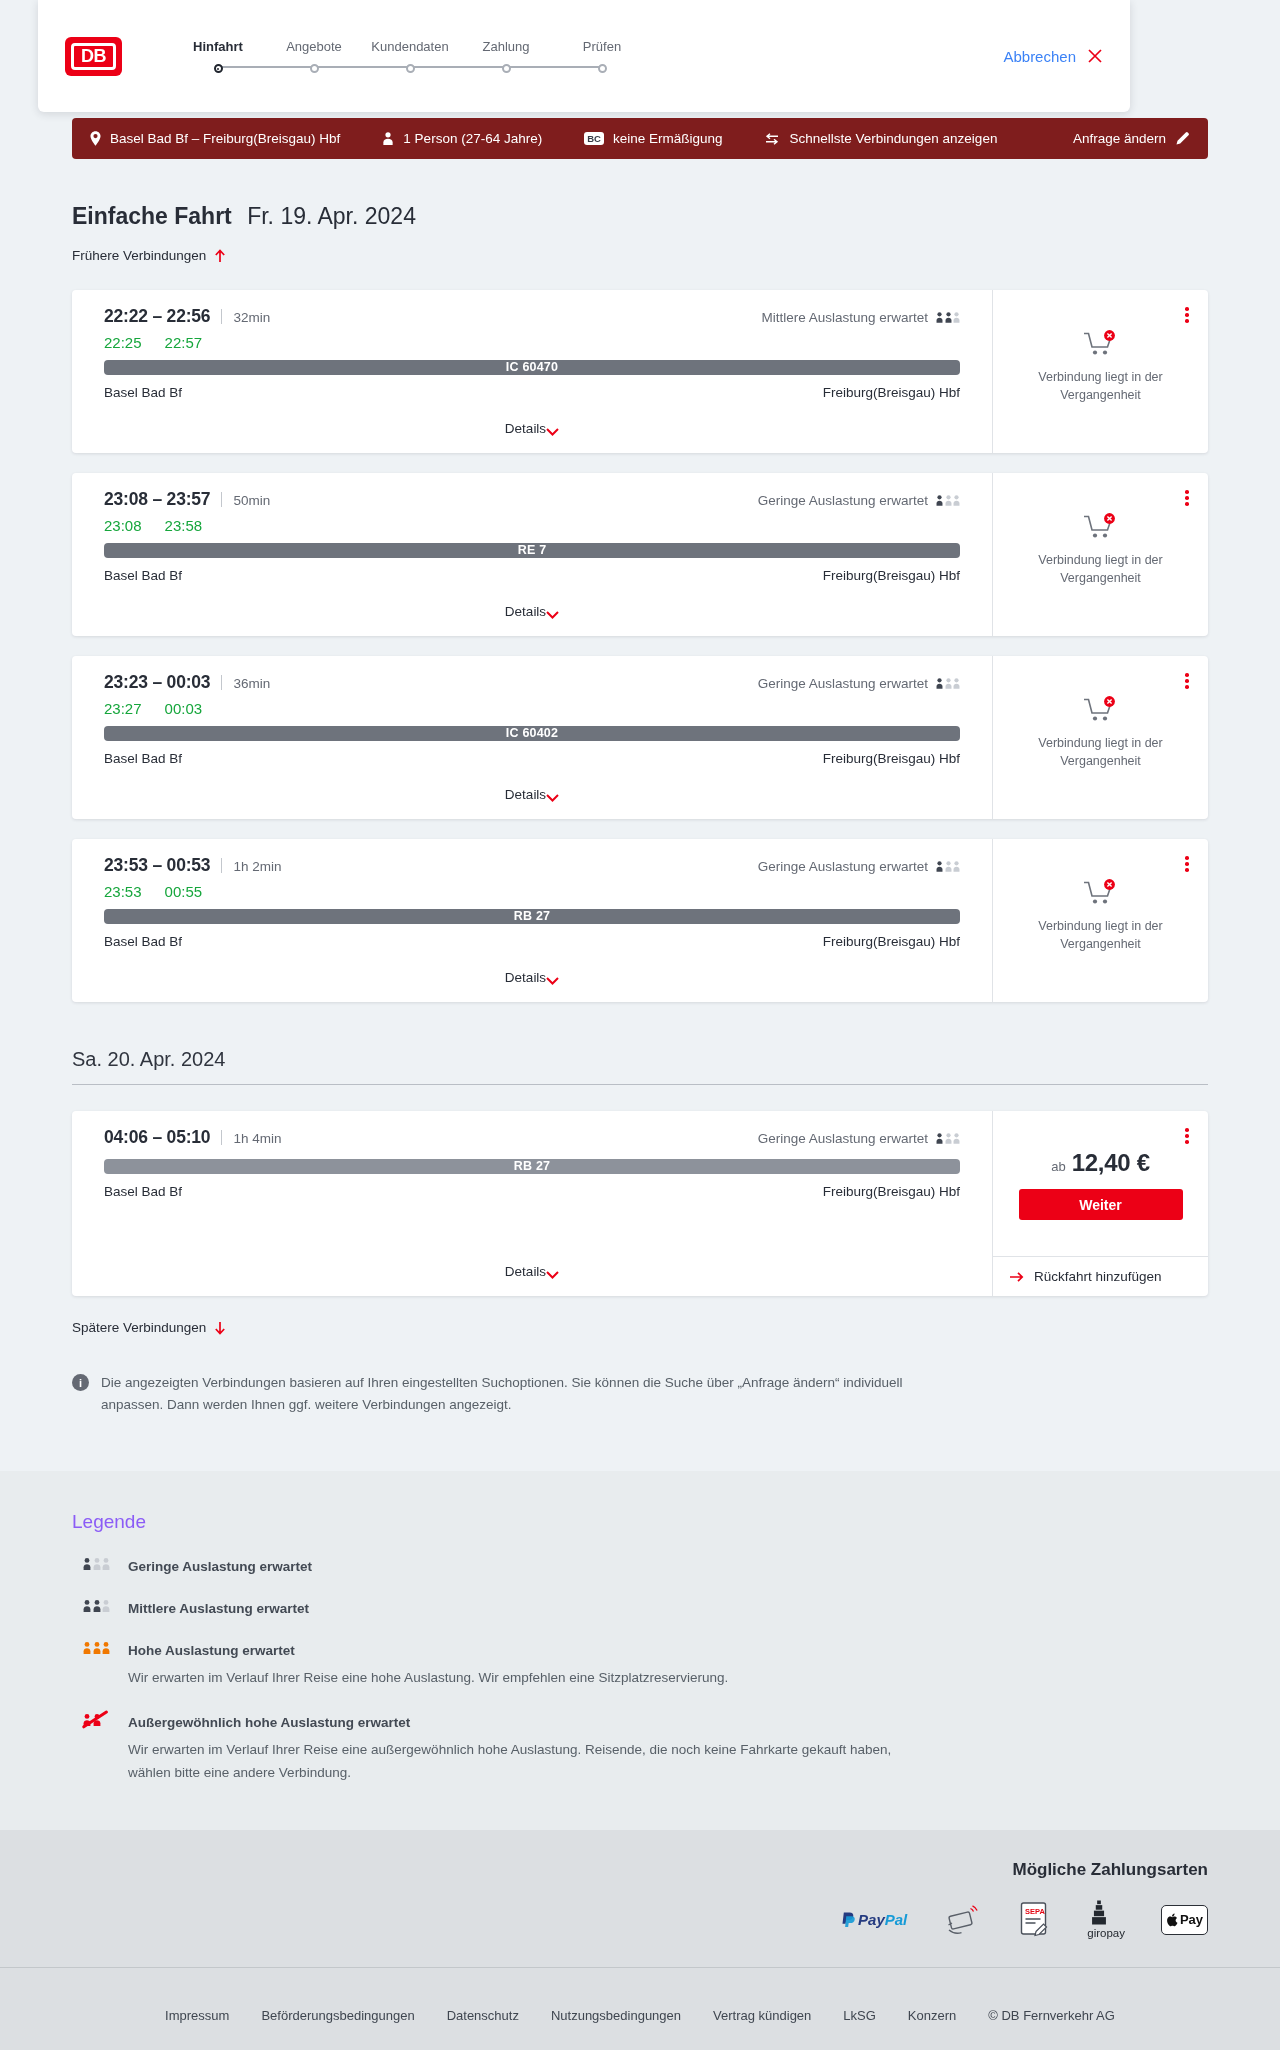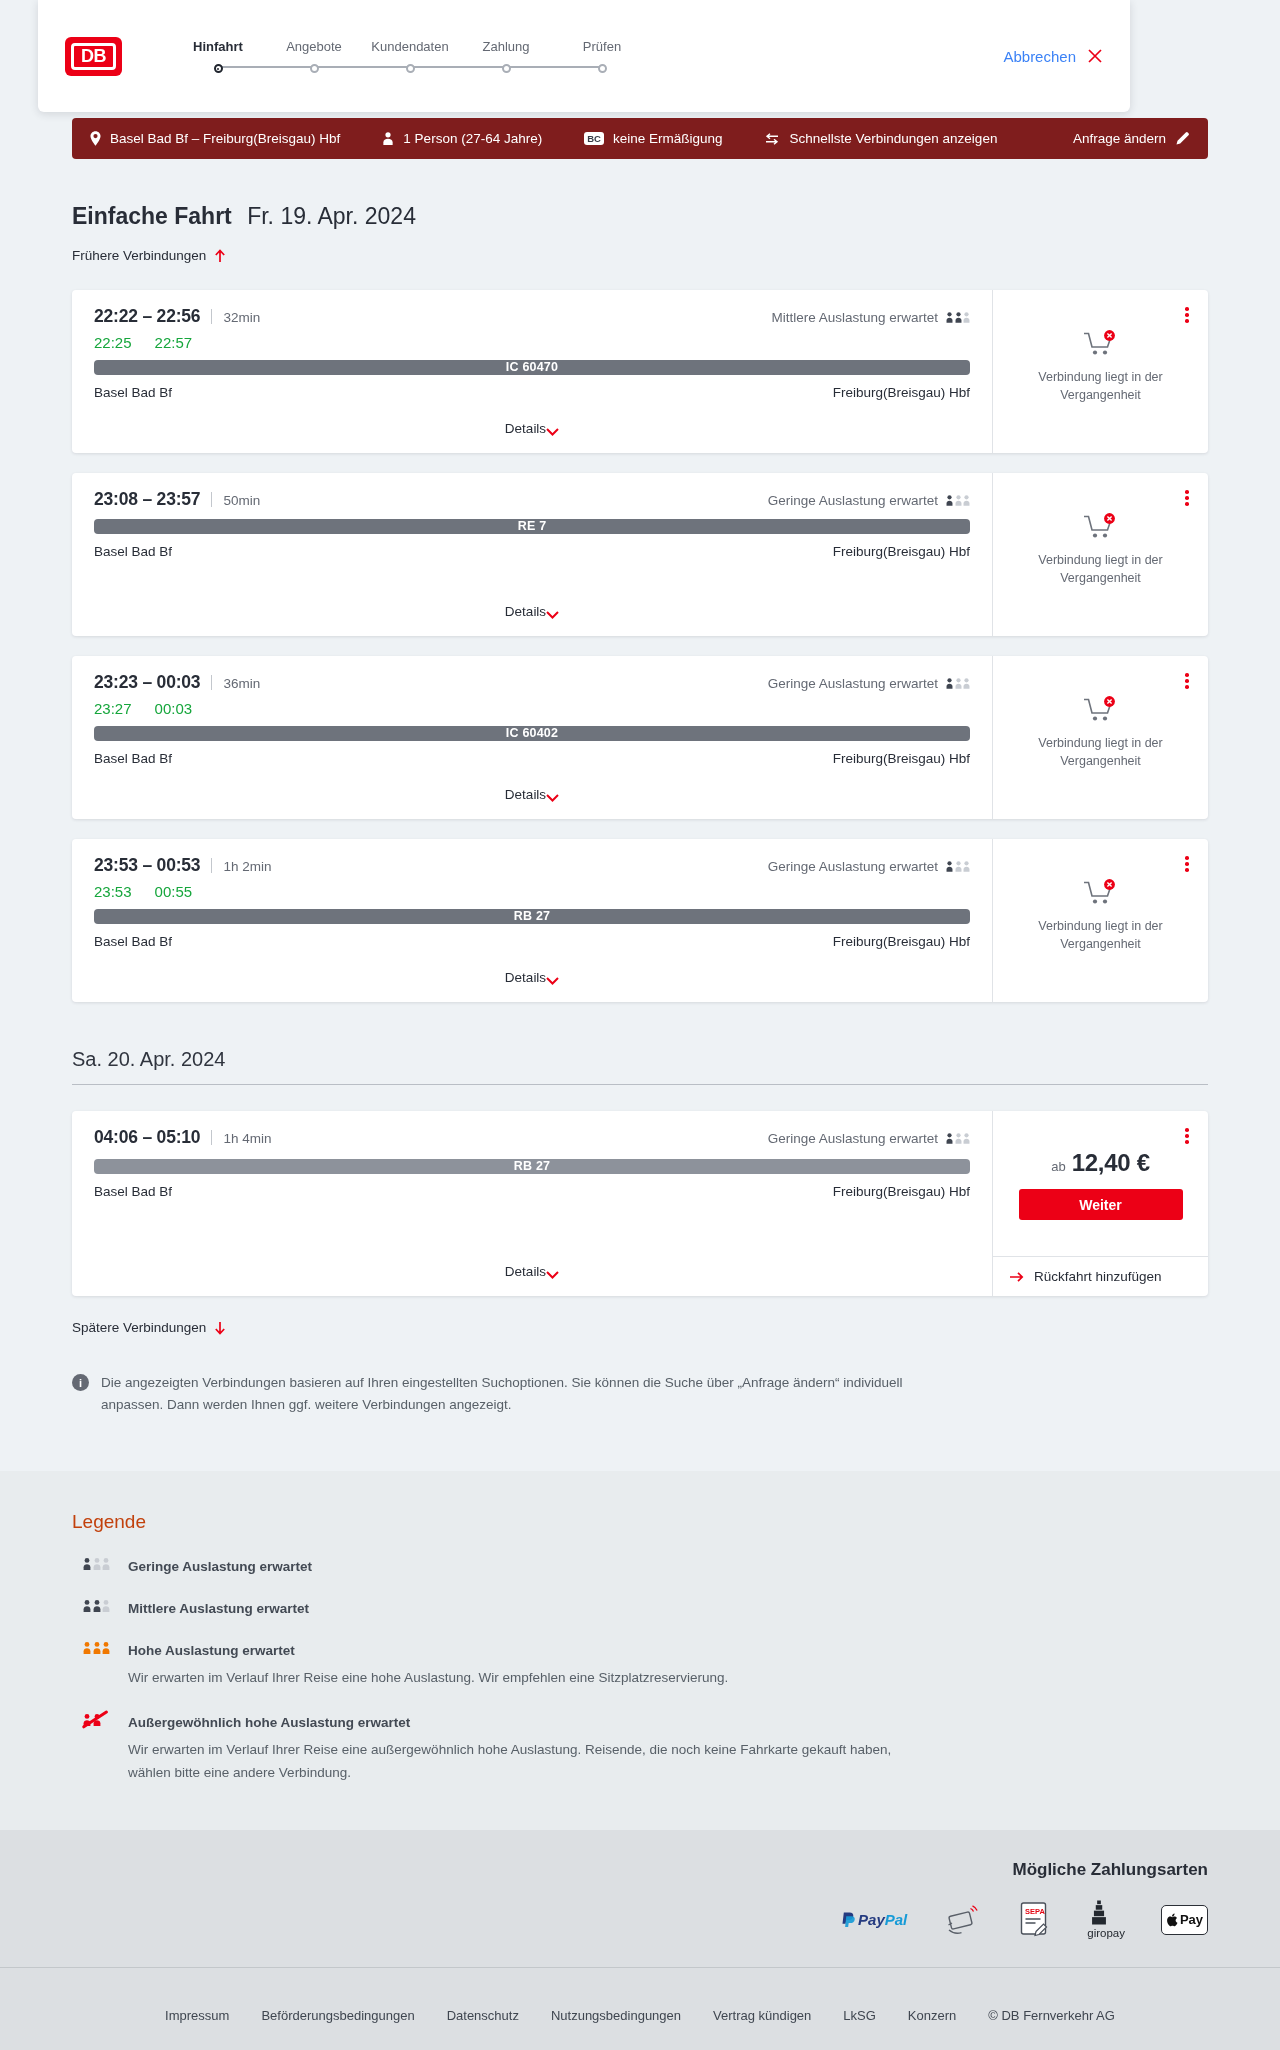--- a/index.html
+++ b/index.html
@@ -36,21 +36,21 @@
   main{padding:0 72px}
   .page-title{margin-top:44px;font-size:23px;font-weight:400}
   .t-bold{font-weight:900}
   .t-date{margin-left:9px}
   .conn-link{display:inline-flex;align-items:center;gap:8px;font-size:13.5px;color:#282d37;margin-top:18px}
   .conn-link.later{margin-top:24px}
 
   .card{background:#fff;border-radius:4px;box-shadow:0 1px 3px rgba(40,45,55,.12);display:flex;margin-top:20px;min-height:163px}
   .card.first{margin-top:26px}
   .card.tall{min-height:185px}
-  .card-main{flex:1;padding:16px 22px 13px;display:flex;flex-direction:column}
+  .card-main{flex:1;padding:16px 32px 13px;display:flex;flex-direction:column}
   .row-top{display:flex;align-items:baseline}
   .time{font-size:17.5px;font-weight:800;letter-spacing:-.2px}
   .vsep{width:1px;height:15px;background:#c3c7cd;align-self:center;margin:0 11px}
   .dur{color:#646973;font-size:13.5px}
   .occ{margin-left:auto;display:flex;align-items:center;gap:8px;color:#646973;font-size:13.5px}
   .occ-icon{display:inline-flex;align-items:flex-end;gap:1.5px}
   .occ-icon .pp{width:7px;height:11px;fill:#c9cdd3}
   .lv-low .pp:nth-of-type(1){fill:#3f4550}
   .lv-medium .pp:nth-of-type(1),.lv-medium .pp:nth-of-type(2){fill:#3f4550}
   .lv-high .pp{fill:#f07800}
@@ -80,21 +80,21 @@
   .day2-title{margin-top:46px;font-size:20px;font-weight:400;color:#30353f;padding-bottom:13px;border-bottom:1px solid #b9bec5}
   .day2-title + .card{margin-top:26px}
 
   .info-note{margin-top:36px;display:flex;gap:12px;max-width:840px}
   .info-icon{flex:none;width:17px;height:17px;border-radius:50%;background:#646973;color:#fff;font-size:11px;font-weight:700;
     font-style:normal;display:flex;align-items:center;justify-content:center;margin-top:2px}
   .info-note p{font-size:13.5px;color:#586068;line-height:1.6}
 
   
   .legend-sec{background:#e8ecee;padding:40px 72px 46px}
-  .legend-title{font-size:19px;font-weight:400;color:#c2410c}
+  .legend-title{font-size:19px;font-weight:400;color:#8b5cf6}
   .legend-item{position:relative;padding-left:56px;margin-top:24px}
   .legend-item .occ-icon{position:absolute;left:11px;top:1px}
   .legend-item .pp{width:8px;height:12px}
   .legend-item b{font-size:13.5px;color:#434a54}
   .legend-item p{margin-top:8px;font-size:13.5px;color:#586068;line-height:1.65;max-width:770px}
 
   
   .pay-sec{background:#dcdfe2;padding-top:30px}
   .pay-inner{padding:0 72px}
   .pay-title{text-align:right;font-size:17px;font-weight:800;color:#282d37}
@@ -283,20 +283,24 @@
                   <circle cx="4" cy="2.4" r="2.4"></circle>
                   <path d="M0.6 12V9.3c0-1.9 1.5-3.1 3.4-3.1s3.4 1.2 3.4 3.1V12Z"></path>
                 </svg>
                 <svg class="pp" viewBox="0 0 8 12">
                   <circle cx="4" cy="2.4" r="2.4"></circle>
                   <path d="M0.6 12V9.3c0-1.9 1.5-3.1 3.4-3.1s3.4 1.2 3.4 3.1V12Z"></path>
                 </svg>
               </span>
           </span>
         </div>
+        <div class="row-delay">
+          <span>23:08</span>
+          <span>23:58</span>
+        </div>
         <div class="train-bar">
             <span>RE 7</span>
           </div>
         <div class="row-stations">
           <span>Basel Bad Bf</span>
           <span>Freiburg(Breisgau) Hbf</span>
         </div>
         <div class="details-row">
           <button class="details-btn">
             <span>Details</span>

